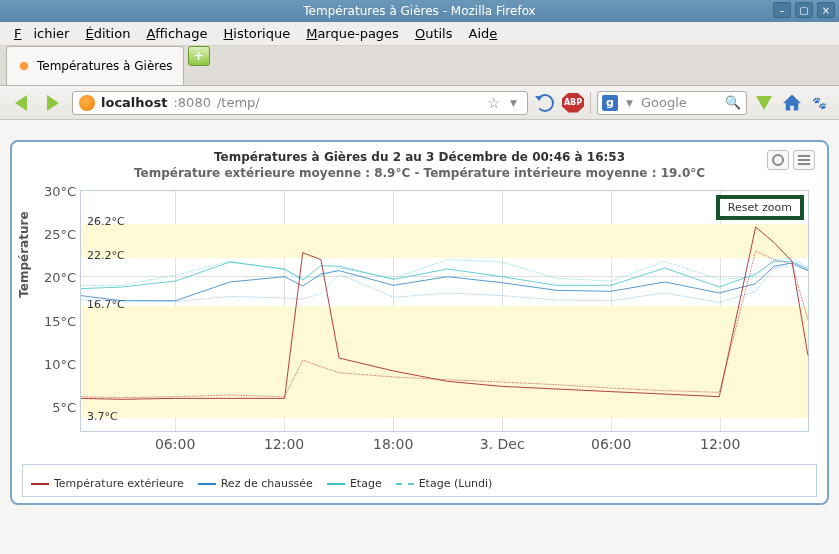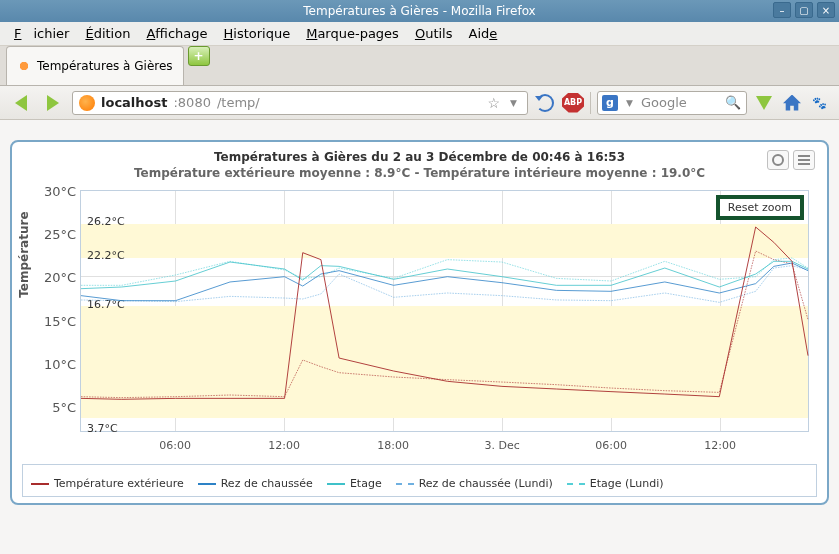--- a/index.html
+++ b/index.html
@@ -56,21 +56,21 @@
 .ctrl-menu{display:flex;flex-direction:column;gap:2px;}
 .ctrl-menu div{width:12px;height:2px;background:#888;}
 
 .plot { position:relative; height:270px; margin:6px 2px 0 4px;}
 .yaxis-label { position:absolute; left:-2px; top:50%; transform:rotate(-90deg) translateX(35%); transform-origin:left center; font-size:12px; font-weight:bold; color:#555;}
 .plot-area { position:absolute; left:54px; top:4px; right:6px; bottom:24px; border:1px solid #c0d0e0;}
 .band { position:absolute; left:0; right:0; }
 .reset-zoom { position:absolute; right:4px; top:4px; background:#fff; border:4px solid #14532d; padding:2px 8px; font-size:11px; color:#333; cursor:pointer; border-radius:0;}
 .ytick { position:absolute; left:16px; width:34px; text-align:right; font-size:13px; color:#555;}
 .ygrid { position:absolute; left:54px; right:6px; height:0; border-top:1px solid #e0e0e0;}
-.xtick { position:absolute; bottom:4px; font-size:11px; color:#555; transform:translateX(-50%);}
+.xtick { position:absolute; bottom:4px; font-size:14px; color:#555; transform:translateX(-50%);}
 .xgrid { position:absolute; top:4px; bottom:24px; width:0; border-left:1px solid #e0e0e0;}
 .annot { position:absolute; font-size:11px; color:#333;}
 svg.series { position:absolute; left:0; top:0; width:100%; height:100%; overflow:visible;}
 
 
 .legend { border:1px solid #c0d0e0; margin-top:8px; padding:12px 8px 6px; font-size:11px; color:#333; display:flex; flex-wrap:wrap; gap:4px 14px;}
 .legitem { display:flex; align-items:center; gap:5px; white-space:nowrap;}
 .legline { width:18px; height:0; border-top:2px solid;}
 .legline.dashed { border-top-style:dashed;}
 </style>
@@ -193,21 +193,21 @@
 
     <div class="plot-area">
 
       <div class="band" style="top:32.9px;height:34.6px;background:#fff9d6"></div>
       <div class="band" style="top:115.0px;height:112.4px;background:#fff9d6"></div>
       <div class="reset-zoom">Reset zoom</div>
 
       <div class="annot" style="left:6px;top:24px">26.2°C</div>
       <div class="annot" style="left:6px;top:58px">22.2°C</div>
       <div class="annot" style="left:6px;top:107px">16.7°C</div>
-      <div class="annot" style="left:6px;top:231px">3.7°C</div>
+      <div class="annot" style="left:6px;top:219px">3.7°C</div>
 
       <svg class="series" viewBox="0 0 100 100" preserveAspectRatio="none">
 
         <polyline fill="none" stroke="#55cfd6" stroke-width="0.6" stroke-dasharray="1.6 1.1" vector-effect="non-scaling-stroke" points="0,39.3 5.6,39.3 13.0,35.0 20.5,29.3 28.0,32.9 30.5,36.4 33.0,35.7 35.5,32.1 43.0,36.4 50.4,28.6 57.9,29.6 65.4,36.4 72.9,37.5 80.3,29.3 87.8,36.8 92.8,35.7 95.3,28.6 97.8,27.9 100,32.1"></polyline>
 
         <polyline fill="none" stroke="#6fb0e0" stroke-width="0.6" stroke-dasharray="1.6 1.1" vector-effect="non-scaling-stroke" points="0,45.4 5.6,45.7 13.0,46.1 20.5,43.9 28.0,44.6 30.5,45.0 33.0,42.9 35.5,34.6 43.0,44.3 50.4,42.5 57.9,43.6 65.4,45.4 72.9,45.7 80.3,42.5 87.8,46.4 92.8,41.8 95.3,32.1 97.8,31.1 100,32.9"></polyline>
 
         <polyline fill="none" stroke="#a82c2c" stroke-width="0.6" stroke-dasharray="1.6 1.1" vector-effect="non-scaling-stroke" points="0,85.7 5.6,86.1 13.0,85.7 20.5,85.0 28.0,85.7 30.5,70.4 33.0,73.2 35.5,75.7 43.0,77.5 50.4,78.6 57.9,79.6 65.4,80.7 72.9,82.1 80.3,83.2 87.8,83.9 92.8,25.0 95.3,28.6 97.8,30.4 100,53.6"></polyline>
 
         <polyline fill="none" stroke="#3fc1c9" stroke-width="0.8" vector-effect="non-scaling-stroke" points="0,40.7 5.6,40.0 13.0,37.5 20.5,29.6 28.0,32.5 30.5,37.1 33.0,31.1 35.5,31.4 43.0,36.8 50.4,32.5 57.9,35.7 65.4,39.3 72.9,39.3 80.3,32.1 87.8,40.0 92.8,34.6 95.3,29.3 97.8,29.3 100,32.5"></polyline>
@@ -226,21 +226,17 @@
       </div>
     <div class="legitem">
         <span class="legline" style="border-color:#2d82c6"></span>
         <span>Rez de chaussée</span>
       </div>
     <div class="legitem">
         <span class="legline" style="border-color:#3fc1c9"></span>
         <span>Etage</span>
       </div>
     <div class="legitem">
-        <span class="legline dashed" style="border-color:#6fb0e0"></span>
-        <span>Rez de chaussée (Lundi)</span>
-      </div>
-    <div class="legitem">
         <span class="legline dashed" style="border-color:#55cfd6"></span>
         <span>Etage (Lundi)</span>
       </div>
   </div>
 </div>
 
 </body></html>

